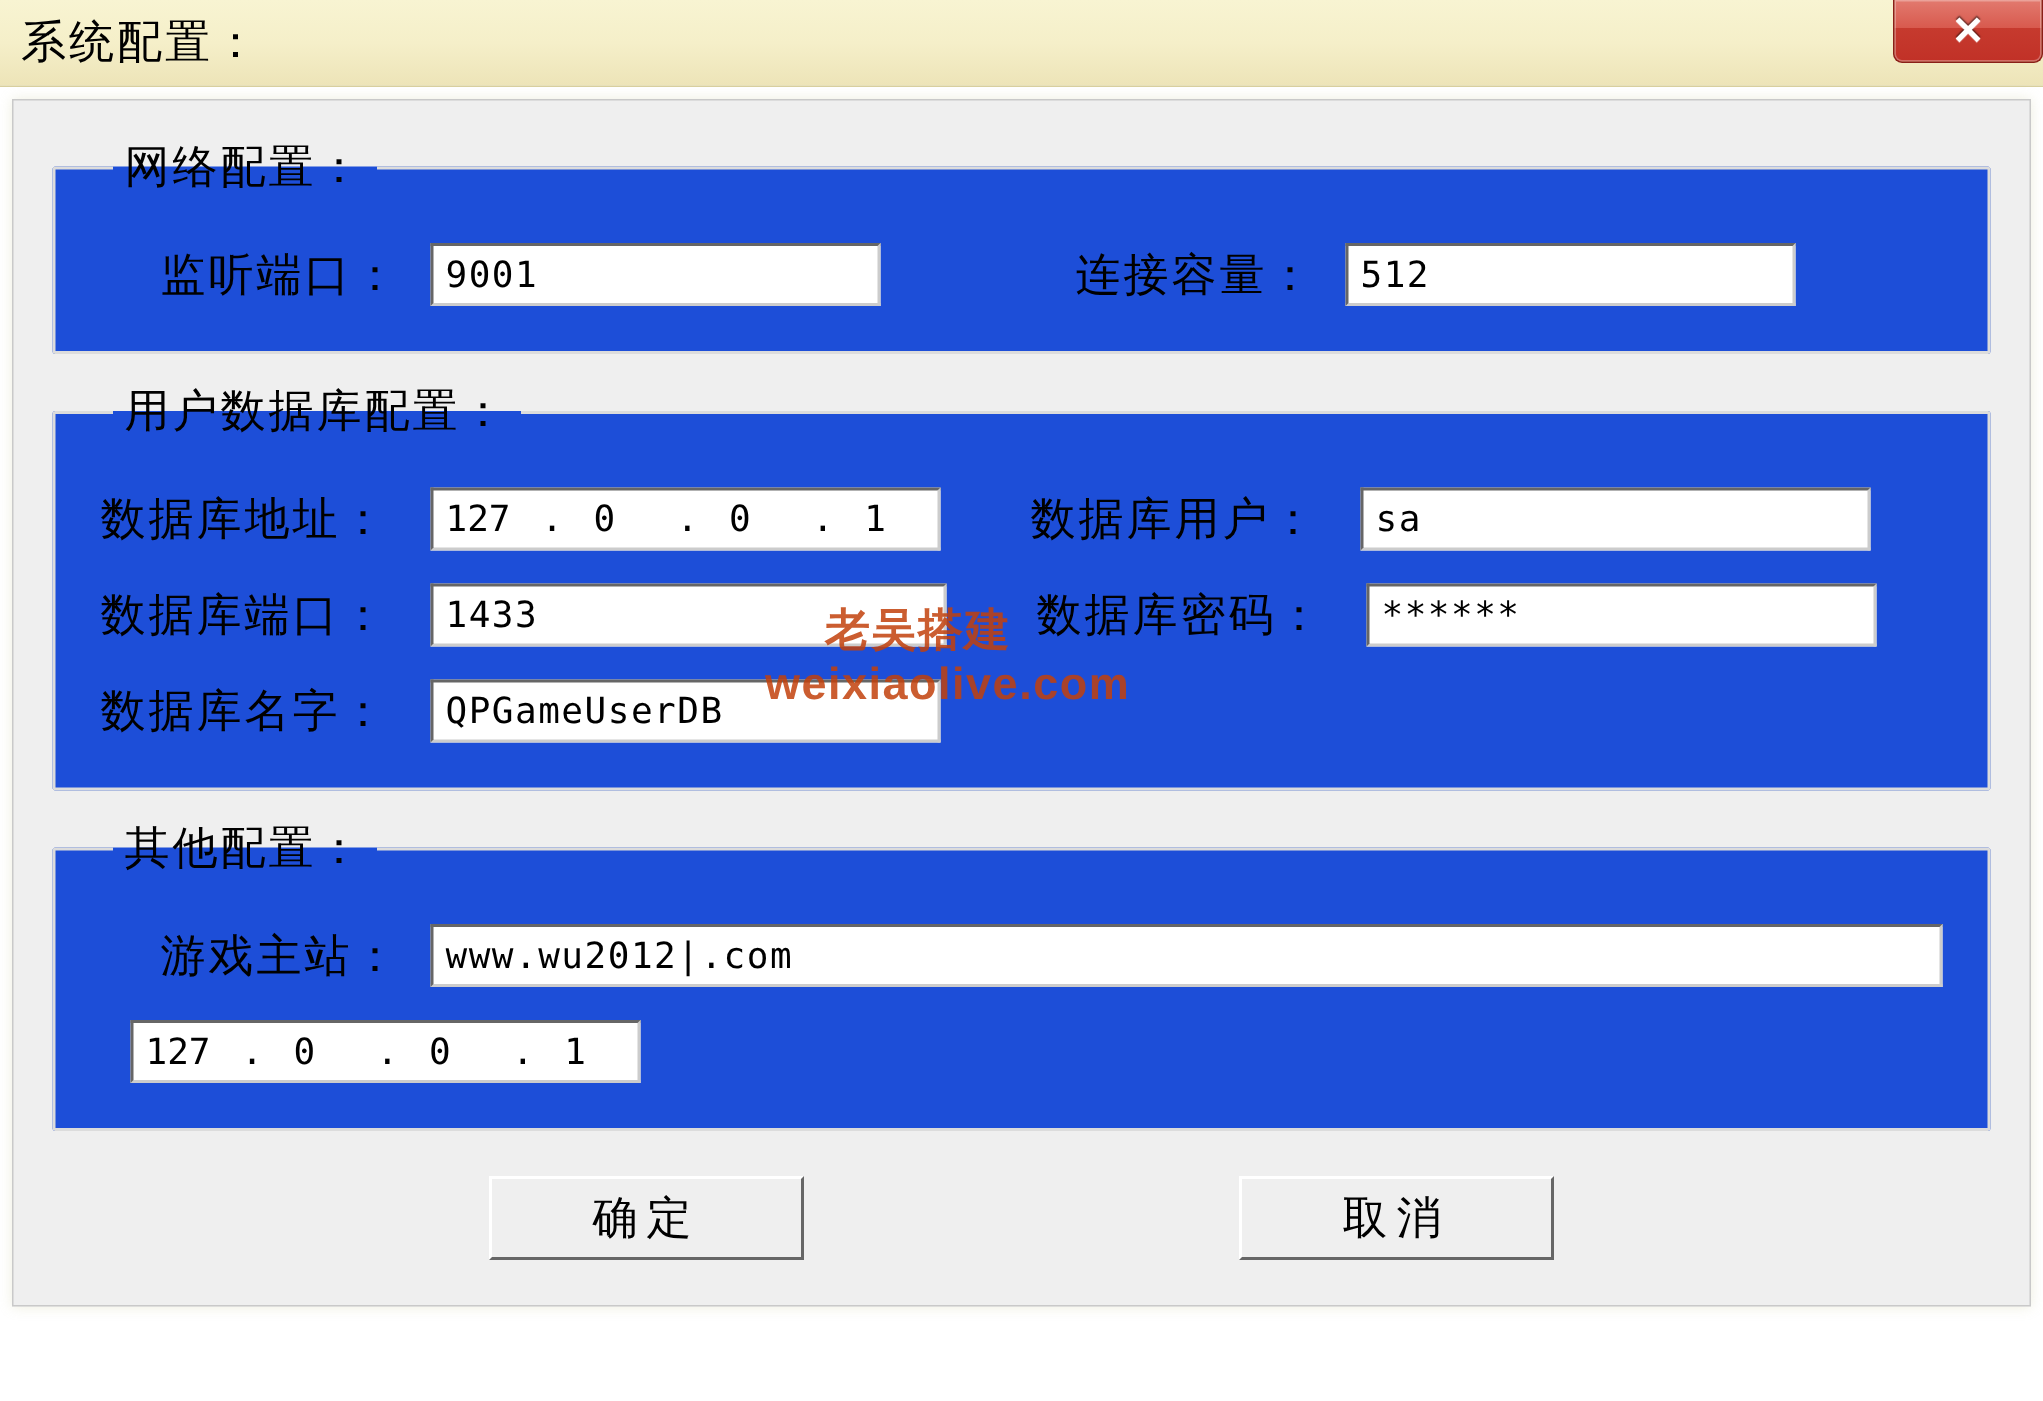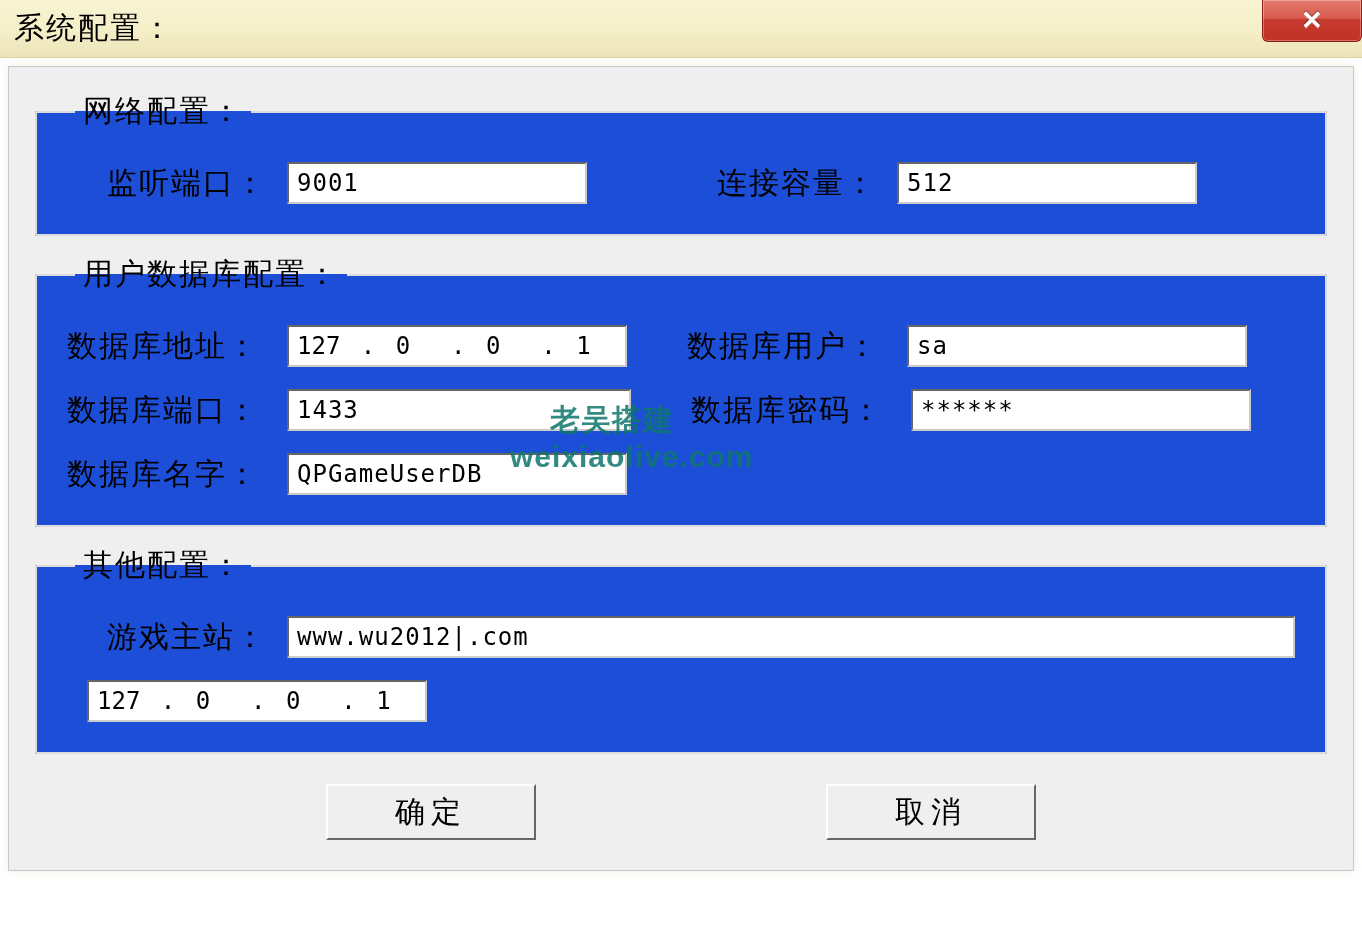--- a/index.html
+++ b/index.html
@@ -115,21 +115,21 @@
     border-right-color: #666;
     border-bottom-color: #666;
     background: #efefef;
     font-size: 30px;
     font-family: Liberation Serif, serif;
     letter-spacing: 6px;
     cursor: pointer;
   }
   .watermark {
     position: absolute;
-    color: #0f766e;
+    color: #c2410c;
     font-size: 30px;
     font-weight: bold;
     font-family: Arial, sans-serif;
     pointer-events: none;
     opacity: 0.85;
     letter-spacing: 1px;
     text-align: center;
   }
   .wm1 { top: 400px; left: 550px; }
   .wm2 { top: 440px; left: 510px; }

